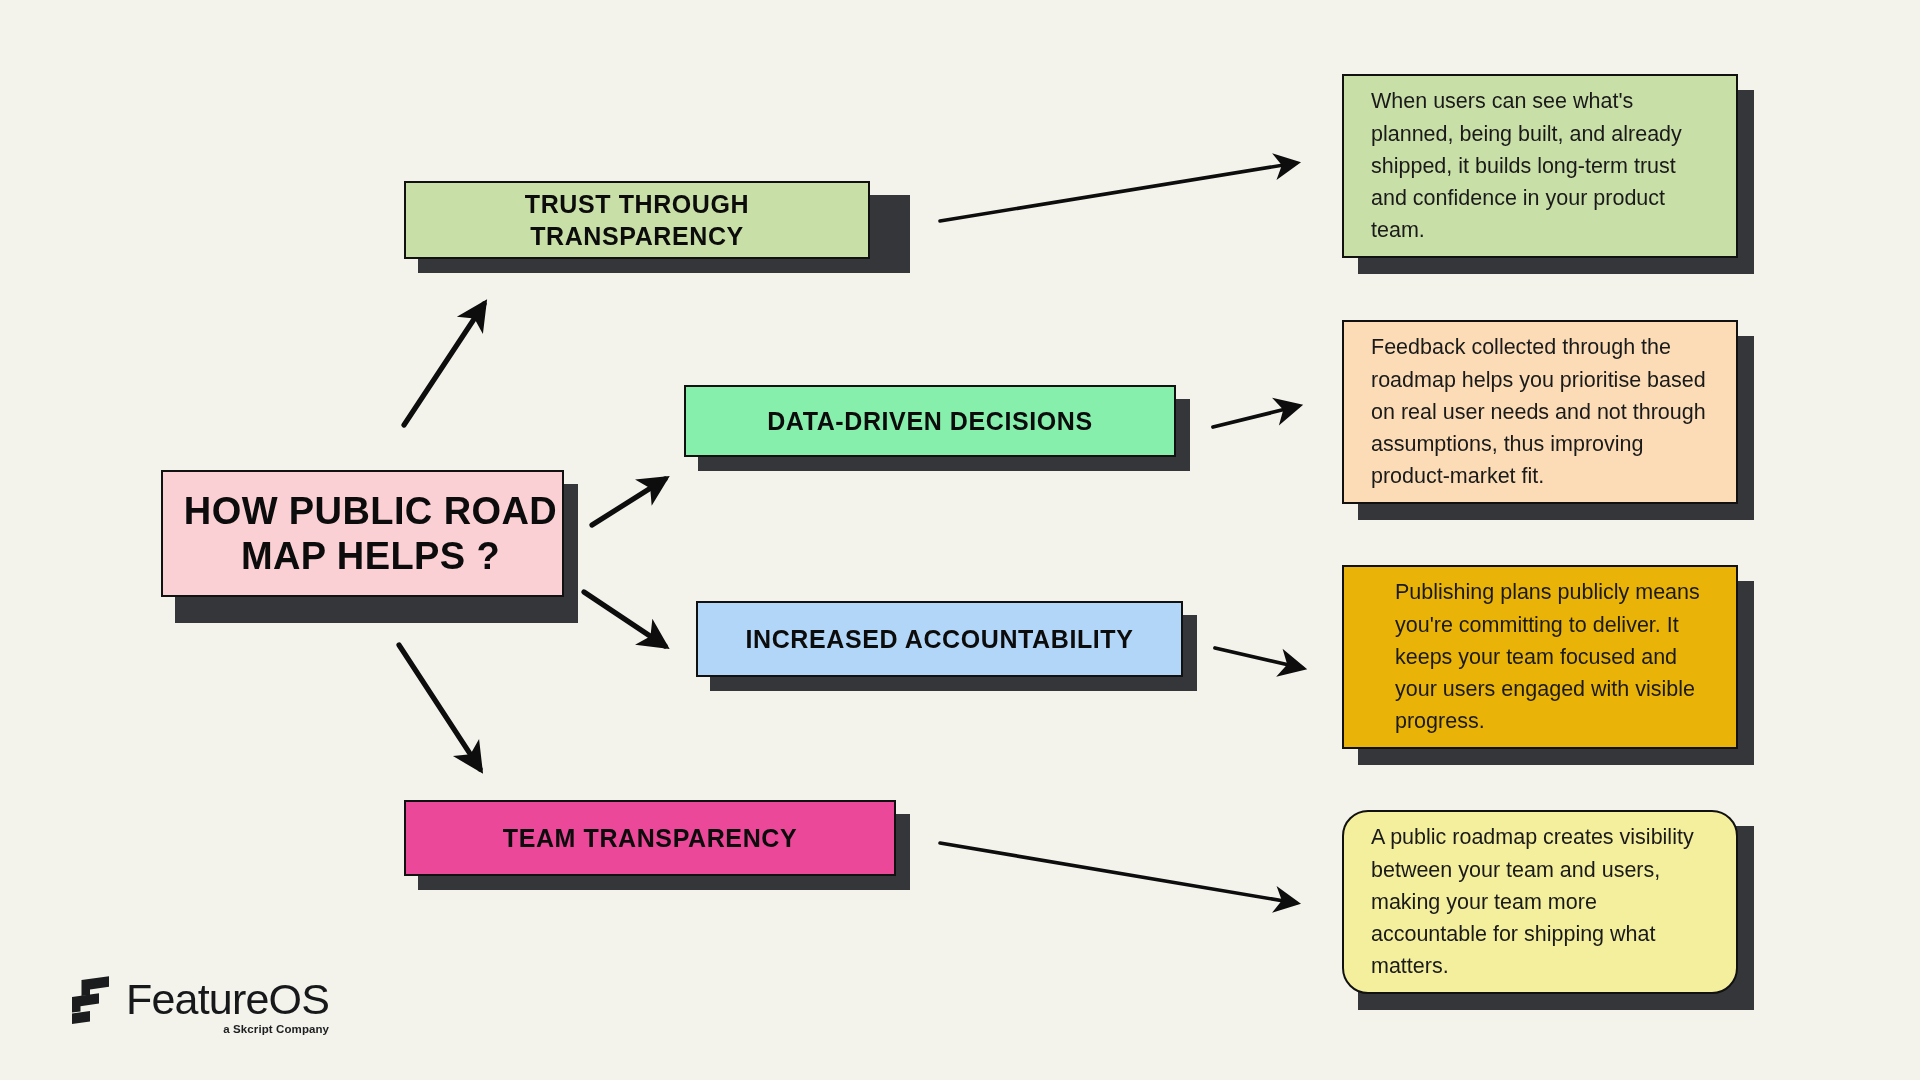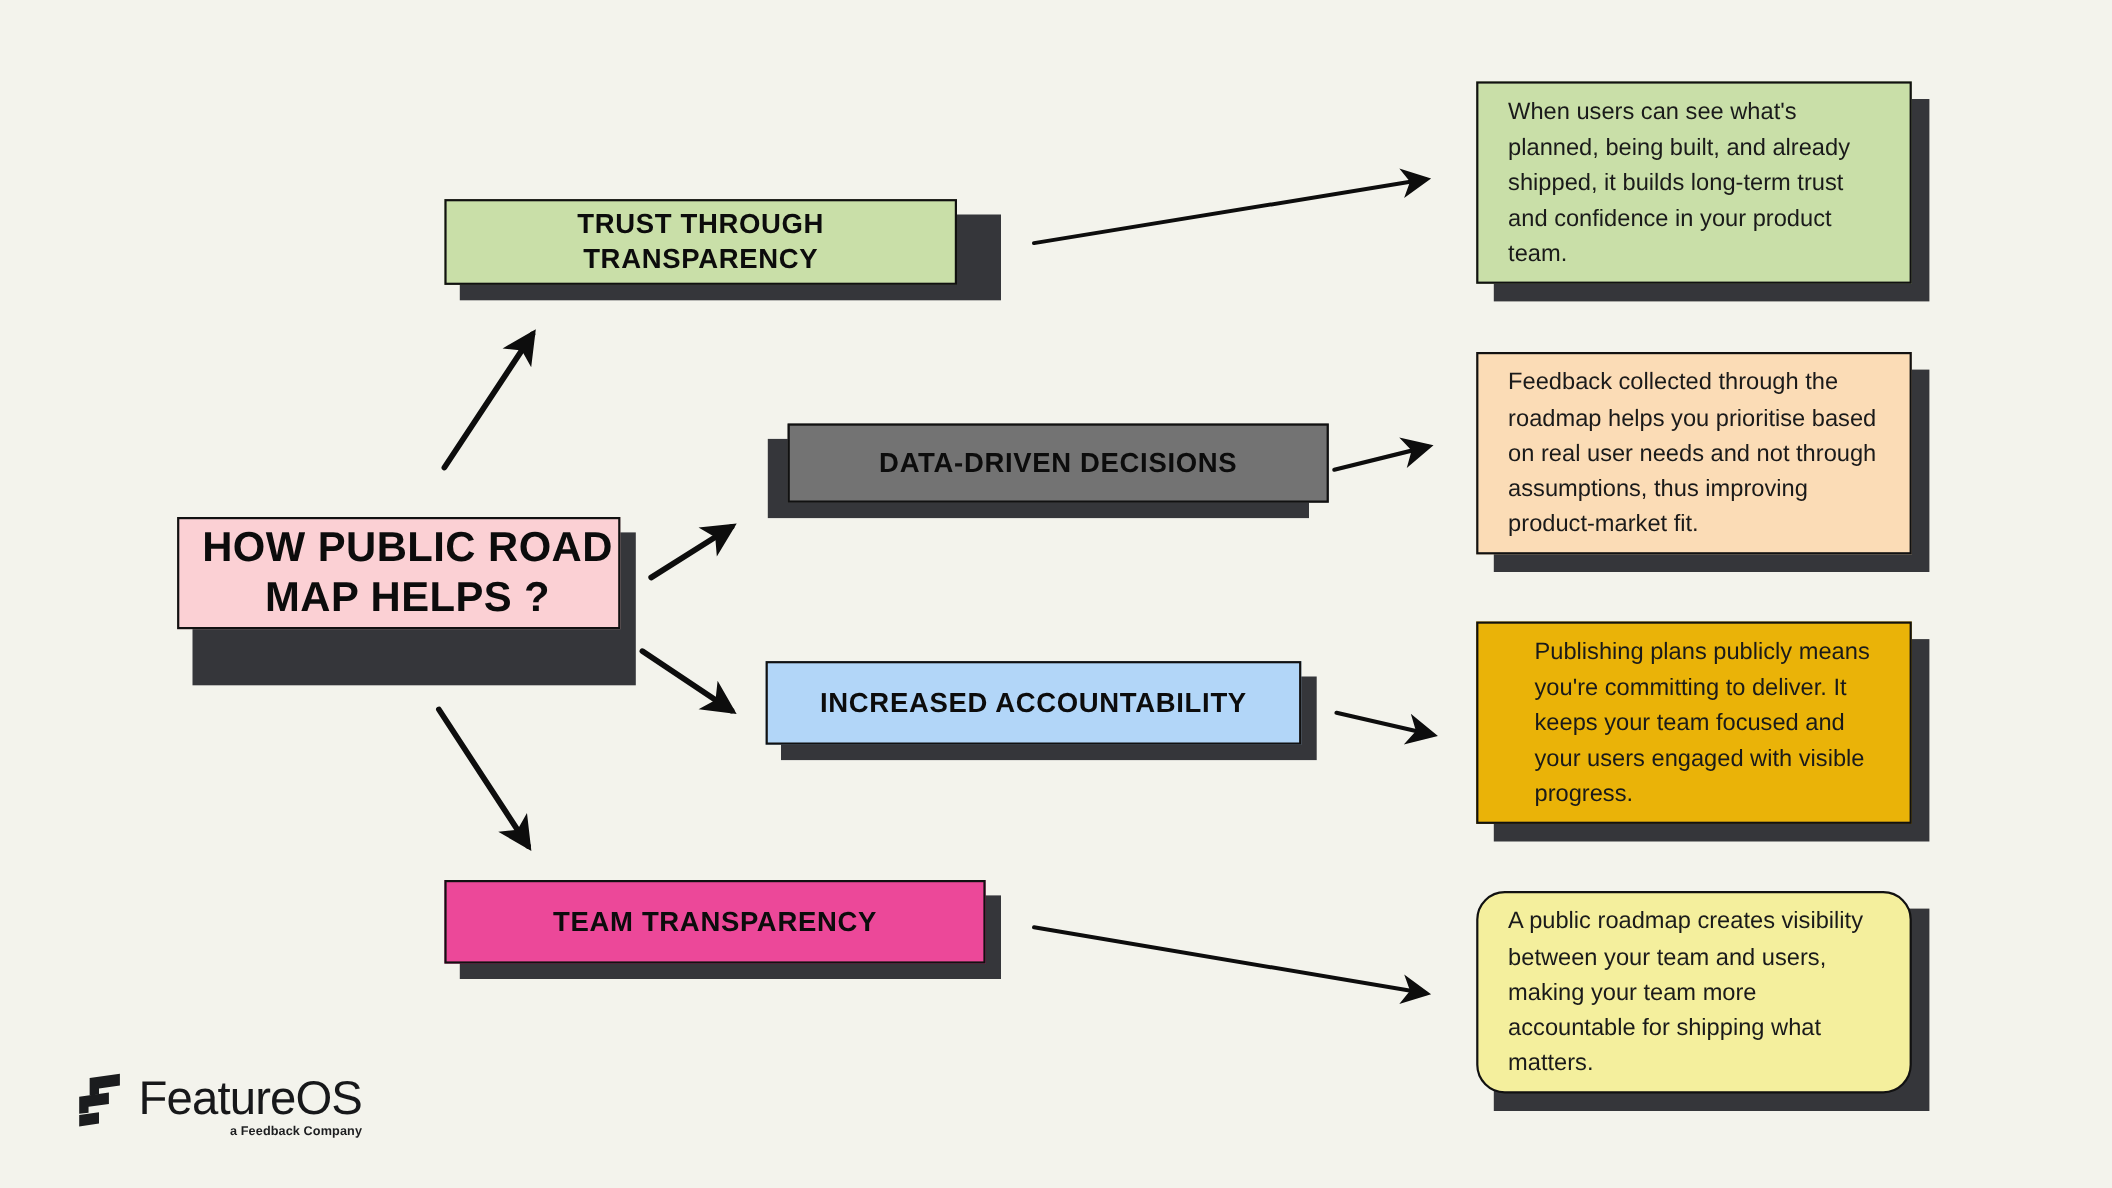--- a/index.html
+++ b/index.html
@@ -63,21 +63,21 @@
     color: #1a1a1a;
     padding: 0 26px 0 27px;
     font-weight: 400;
   }
 
   
   #hub-card {
     left: 161px;
     top: 470px;
     width: 403px;
-    height: 102px;
+    height: 127px;
     background: #fbd0d4;
     padding-left: 16px;
   }
   #hub-shadow {
     left: 175px;
     top: 484px;
     width: 403px;
     height: 139px;
   }
   #hub-card .hub-label {
@@ -177,21 +177,21 @@
   <div class="shadow" id="desc-3-shadow" style="background: rgb(53, 54, 58);"></div>
 
   <div class="card" id="hub-card" style="background: rgb(251, 208, 212);">
     <span class="hub-label">HOW PUBLIC ROAD MAP HELPS ?</span>
   </div>
 
   <div class="card topic" id="topic-0-card" style="background: rgb(201, 223, 168);">
     <span class="topic-label">TRUST THROUGH TRANSPARENCY</span>
   </div>
 
-  <div class="card topic" id="topic-1-card" style="background: #737373; margin-left: 32px;">
+  <div class="card topic" id="topic-1-card" style="background: #86efac;">
     <span class="topic-label">DATA-DRIVEN DECISIONS</span>
   </div>
 
   <div class="card topic" id="topic-2-card" style="background: rgb(178, 214, 248);">
     <span class="topic-label">INCREASED ACCOUNTABILITY</span>
   </div>
 
   <div class="card topic" id="topic-3-card" style="background: #ec4899;">
     <span class="topic-label">TEAM TRANSPARENCY</span>
   </div>
@@ -240,17 +240,17 @@
   </svg>
 
   <div id="logo">
     <svg id="logo-mark" viewBox="0 0 46 54">
       <path d="M13.5 5.0 L41.0 1.2 L41.0 11.8 L22.0 14.6 L22.0 20.0 L13.5 21.0 Z" fill="#1b1c1e"></path>
       <path d="M4.0 22.0 L31.0 18.2 L31.0 28.6 L12.5 31.2 L12.5 36.5 L4.0 37.6 Z" fill="#1b1c1e"></path>
       <path d="M4.0 38.6 L22.0 36.1 L22.0 46.4 L4.0 49.0 Z" fill="#1b1c1e"></path>
     </svg>
     <div id="logo-text-wrap">
       <div id="logo-wordmark" style="color: rgb(23, 24, 26);">FeatureOS</div>
-      <div id="logo-tagline">a Feedback Company</div>
+      <div id="logo-tagline">a Skcript Company</div>
     </div>
   </div>
 
 </div>
 
 </body></html>

